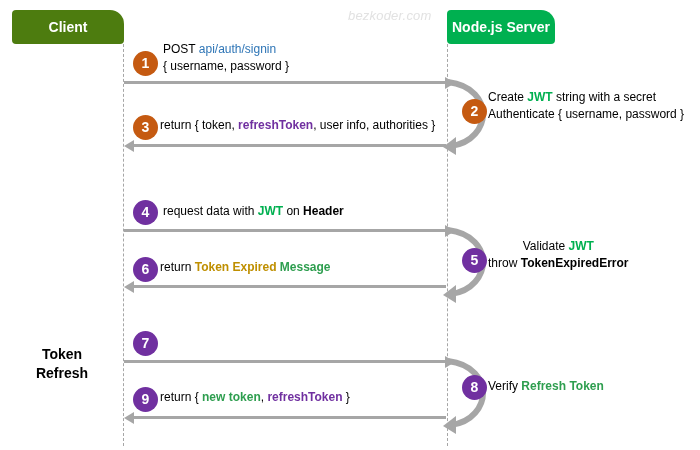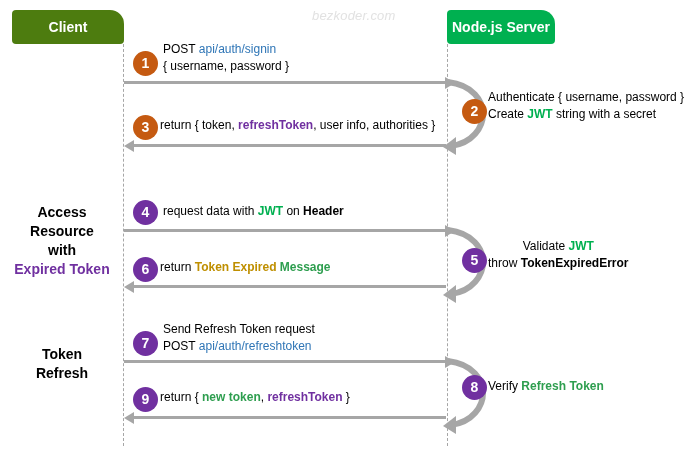--- a/index.html
+++ b/index.html
@@ -12,21 +12,21 @@
     width: 700px;
     height: 450px;
     background: #ffffff;
     font-family: "Liberation Sans", sans-serif;
     overflow: hidden;
   }
 
   
   .watermark {
     position: absolute;
-    left: 312px;
+    left: 348px;
     top: 8px;
     font-size: 13px;
     font-style: italic;
     color: #e2e2e2;
     letter-spacing: 0.2px;
     user-select: none;
   }
 
   
   .actor-box {
@@ -178,26 +178,20 @@
 
   <div class="watermark">bezkoder.com</div>
 
   <div class="actor-box" id="actor-client">Client</div>
   <div class="actor-box" id="actor-server">Node.js Server</div>
 
   <div class="lifeline" id="lifeline-client"></div>
   <div class="lifeline" id="lifeline-server"></div>
 
 
-  <div class="section-label" id="label-access-resource">
-    <div>Access</div>
-    <div>Resource</div>
-    <div>with</div>
-    <div class="label-accent">Expired Token</div>
-  </div>
 
   <div class="section-label" id="label-token-refresh">
     <div>Token</div>
     <div>Refresh</div>
   </div>
 
   <div class="arrow right" id="arrow-1"></div>
   <div class="arrow left" id="arrow-3"></div>
   <div class="arrow right" id="arrow-4"></div>
   <div class="arrow left" id="arrow-6"></div>
@@ -226,45 +220,41 @@
   <div class="step-num step-purple" id="step-7">7</div>
   <div class="step-num step-purple" id="step-8">8</div>
   <div class="step-num step-purple" id="step-9">9</div>
 
   <div class="msg" id="msg-1">
     <div><span>POST </span><span class="t-url">api/auth/signin</span></div>
     <div>{ username, password }</div>
   </div>
 
   <div class="msg" id="msg-2">
+    <div><span>Create </span><span class="t-jwt">JWT</span><span> string with a secret</span></div>
     <div>Authenticate { username, password }</div>
-    <div><span>Create </span><span class="t-jwt">JWT</span><span> string with a secret</span></div>
   </div>
 
   <div class="msg" id="msg-4">
     <span>request data with </span><span class="t-jwt">JWT</span><span> on </span><span class="t-bold">Header</span>
   </div>
 
   <div class="msg" id="msg-3">
     <span>return { token, </span><span class="t-purple">refreshToken</span><span>, user info, authorities }</span>
   </div>
 
   <div class="msg" id="msg-5">
     <div><span>Validate </span><span class="t-jwt">JWT</span></div>
     <div><span>throw </span><span class="t-bold">TokenExpiredError</span></div>
   </div>
 
   <div class="msg" id="msg-6">
     <span>return </span><span class="t-gold">Token Expired</span><span>&nbsp;</span><span class="t-green-d">Message</span>
   </div>
 
-  <div class="msg" id="msg-7">
-    <div>Send Refresh Token request</div>
-    <div><span>POST </span><span class="t-url">api/auth/refreshtoken</span></div>
-  </div>
 
   <div class="msg" id="msg-8">
     <span>Verify </span><span class="t-green-d">Refresh Token</span>
   </div>
 
   <div class="msg" id="msg-9">
     <span>return { </span><span class="t-green-d">new token</span><span>, </span><span class="t-purple">refreshToken</span><span> }</span>
   </div>
 
 </div>

